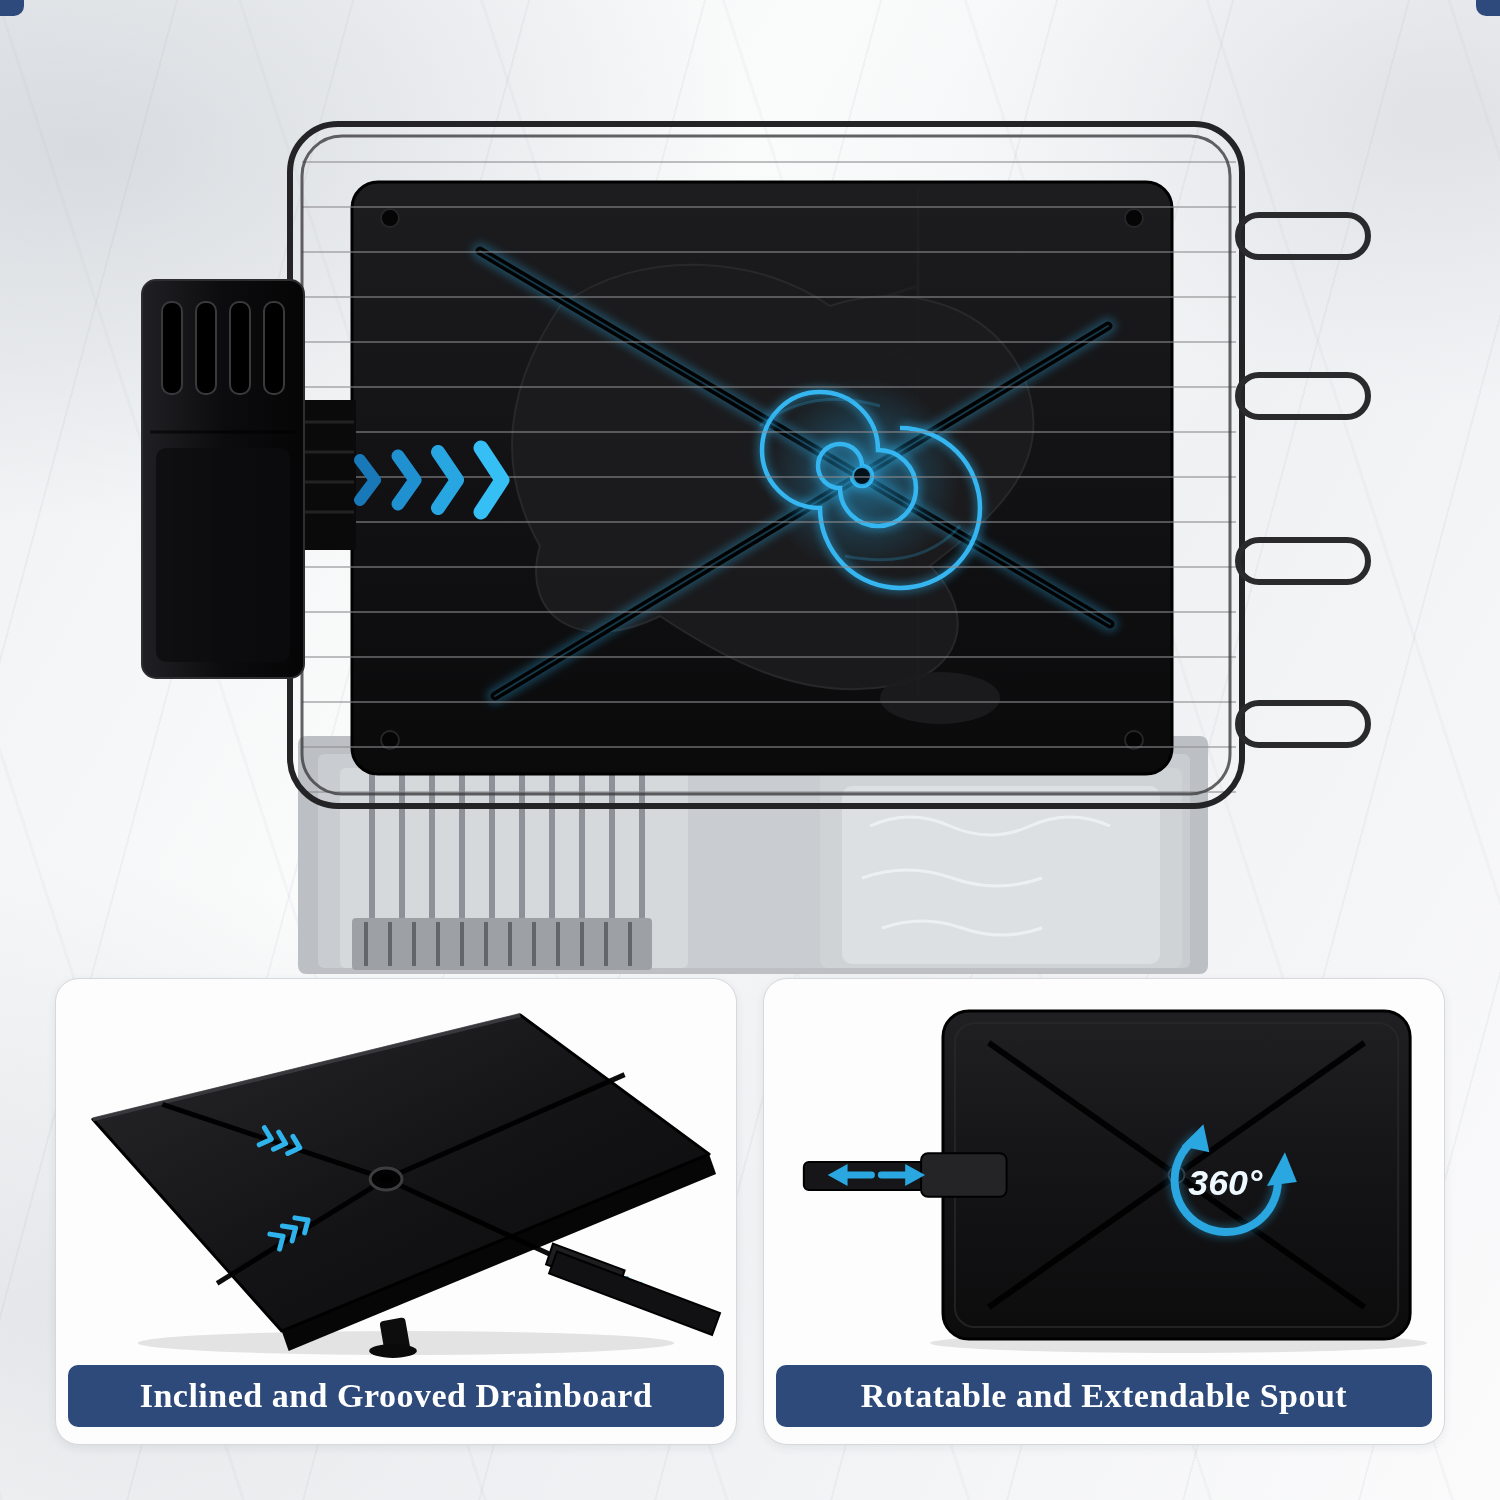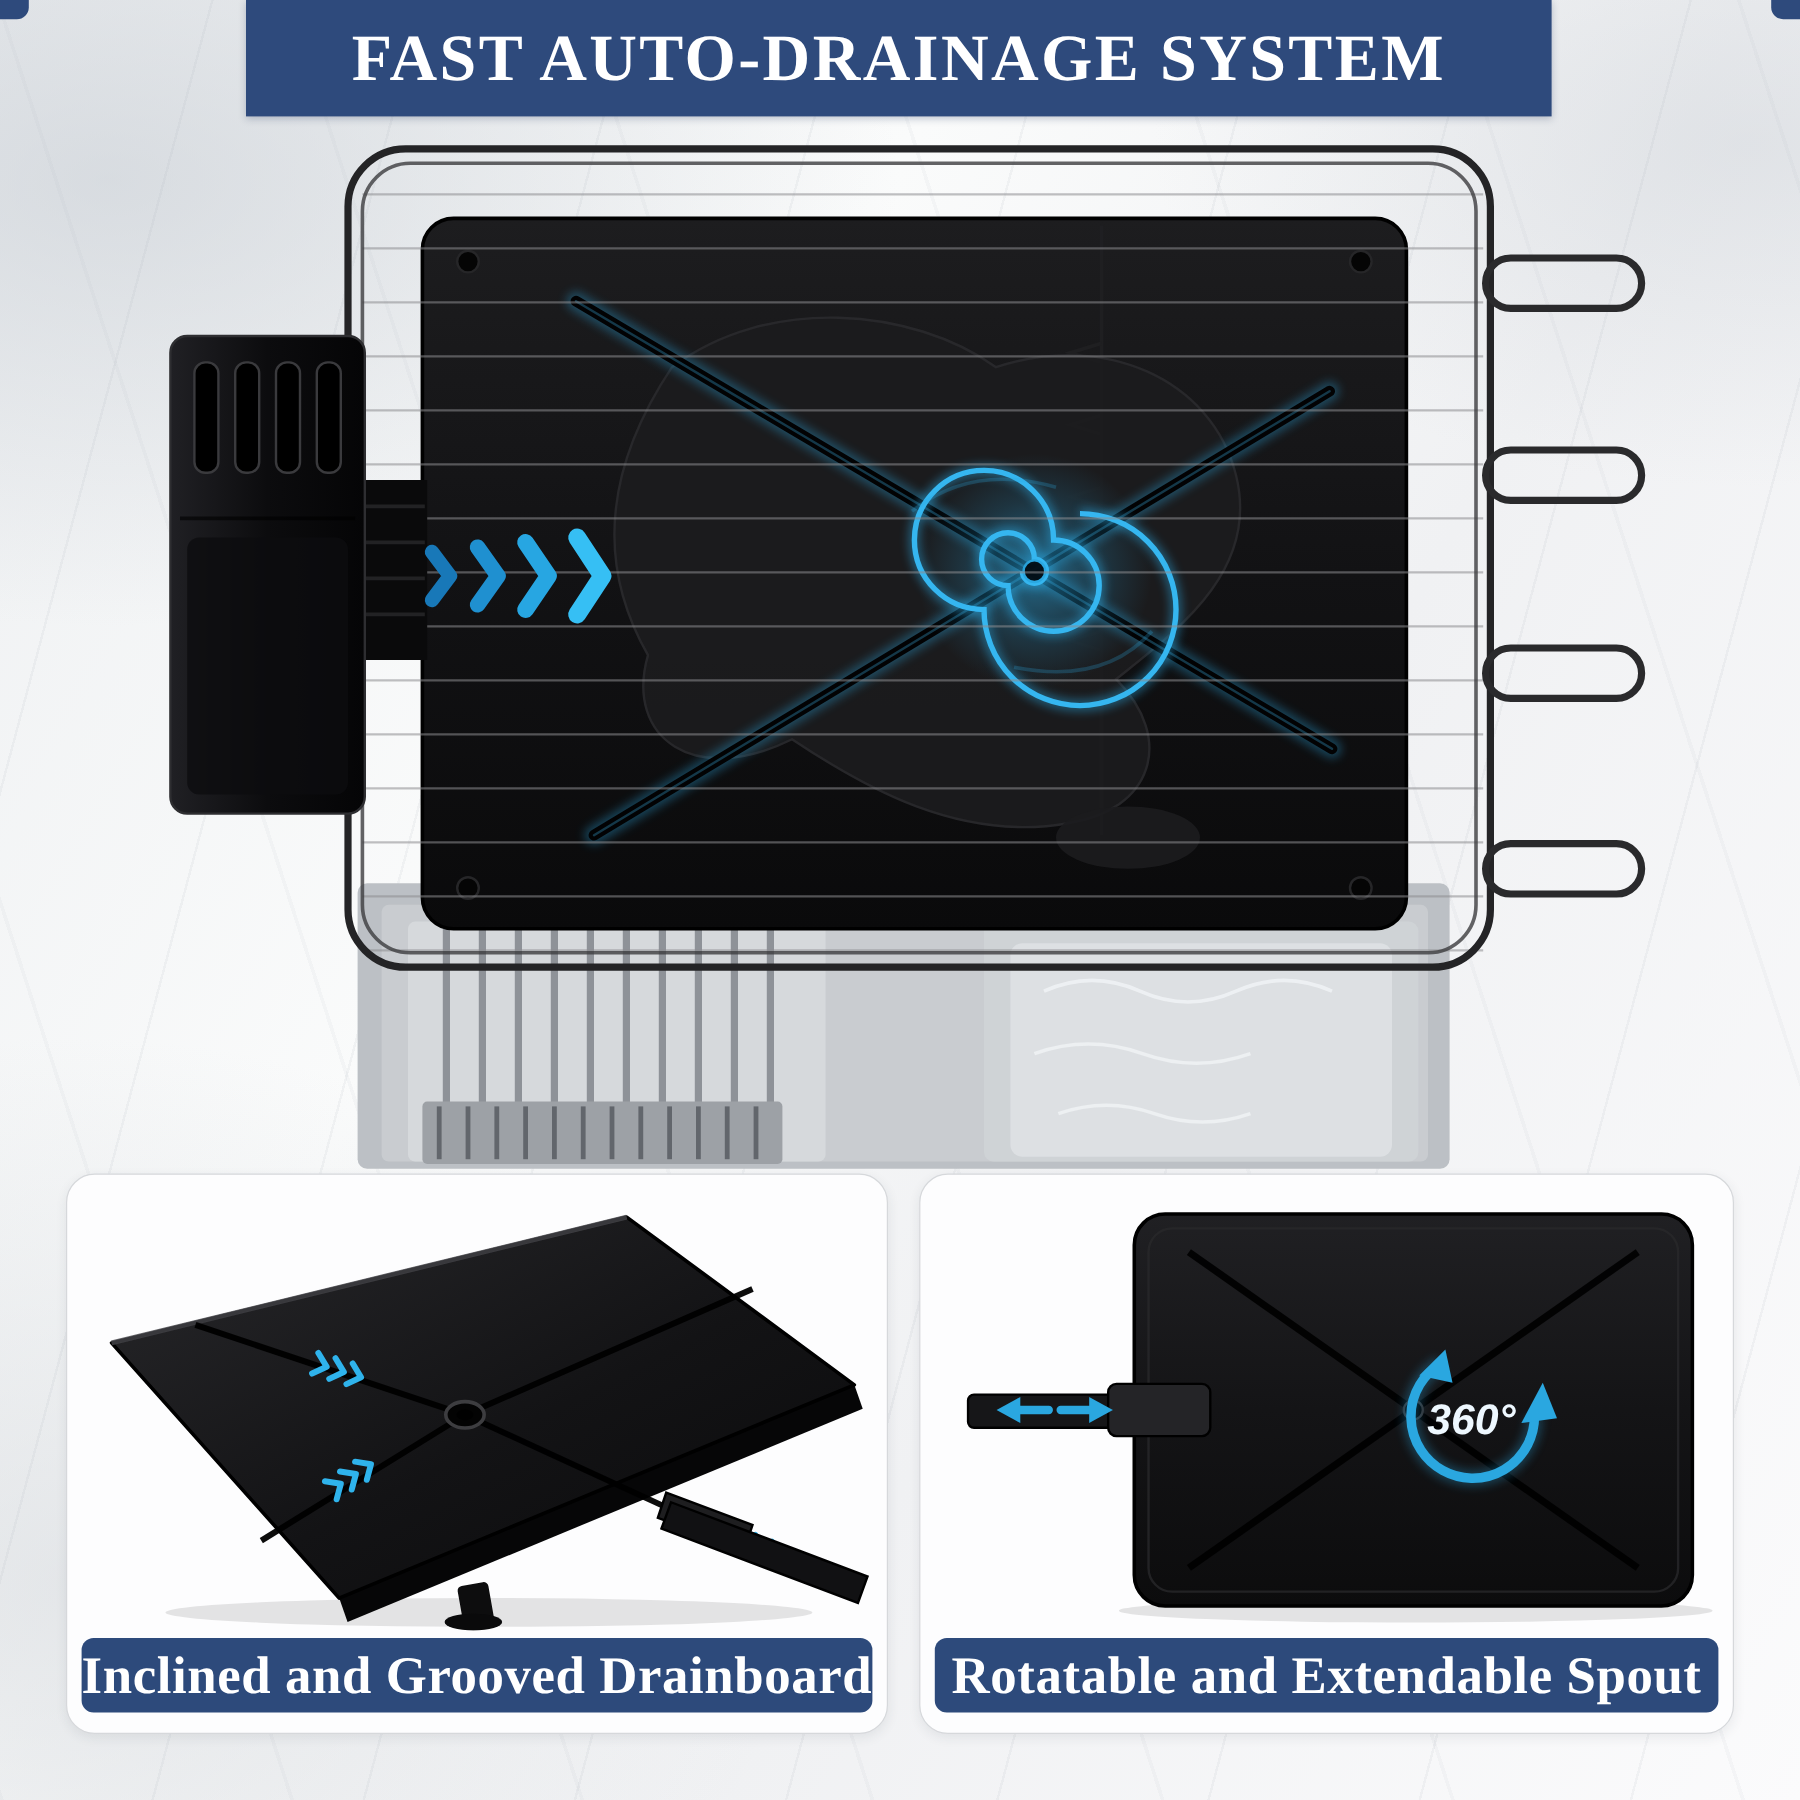--- a/index.html
+++ b/index.html
@@ -37,35 +37,32 @@
   }
   .card{
     flex:1;background:#fdfdfe;border:1px solid #d6d8db;border-radius:24px;
     box-shadow:0 3px 10px rgba(40,50,70,.08);
     padding:12px;display:flex;flex-direction:column;box-sizing:border-box;
   }
   .card svg{display:block;width:100%;height:368px;}
   .caption{
     margin-top:6px;height:62px;border-radius:10px;background:#2d4a7b;
     color:#ffffff;display:flex;align-items:center;justify-content:center;
-    font-family:"Liberation Serif", serif;font-size:44px;font-weight:700;
+    font-family:"Liberation Serif", serif;font-size:34px;font-weight:700;
     letter-spacing:.5px;white-space:nowrap;
   }
 </style>
 </head>
 <body>
 
 <div class="page">
   <div class="veins"></div>
   <div class="corner-accent left"></div>
   <div class="corner-accent right"></div>
 
-  <div class="banner">
-    <h1>FAST AUTO-DRAINAGE SYSTEM</h1>
-  </div>
 
   <svg class="main-figure" width="1500" height="884" viewBox="0 0 1500 884" xmlns="http://www.w3.org/2000/svg">
     <defs>
       <linearGradient id="m-board" x1="0" y1="0" x2="0" y2="1">
         <stop offset="0" stop-color="#1d1d1f"></stop>
           <stop offset="0.5" stop-color="#121214"></stop>
           <stop offset="1" stop-color="#0a0a0b"></stop>
       </linearGradient>
       <linearGradient id="m-holder" x1="0" y1="0" x2="1" y2="0">
         <stop offset="0" stop-color="#202024"></stop>

